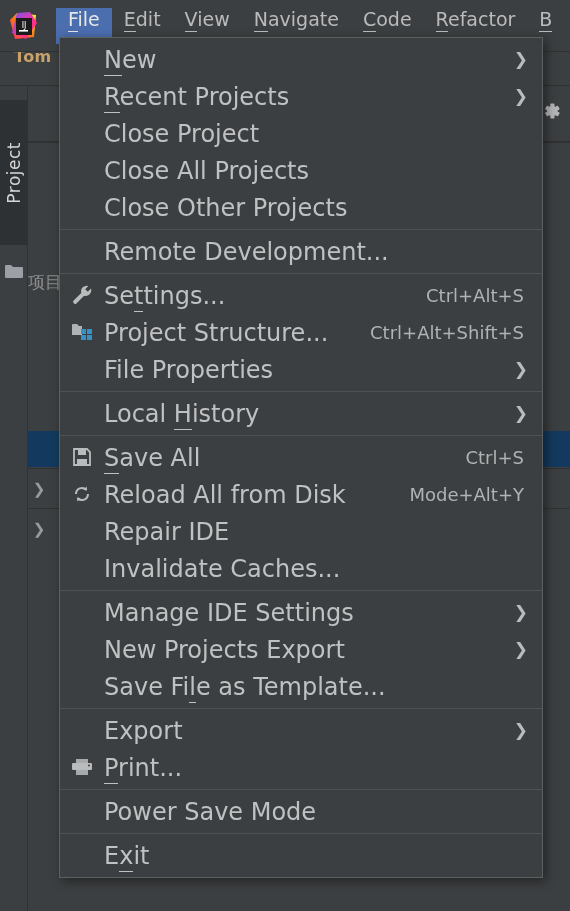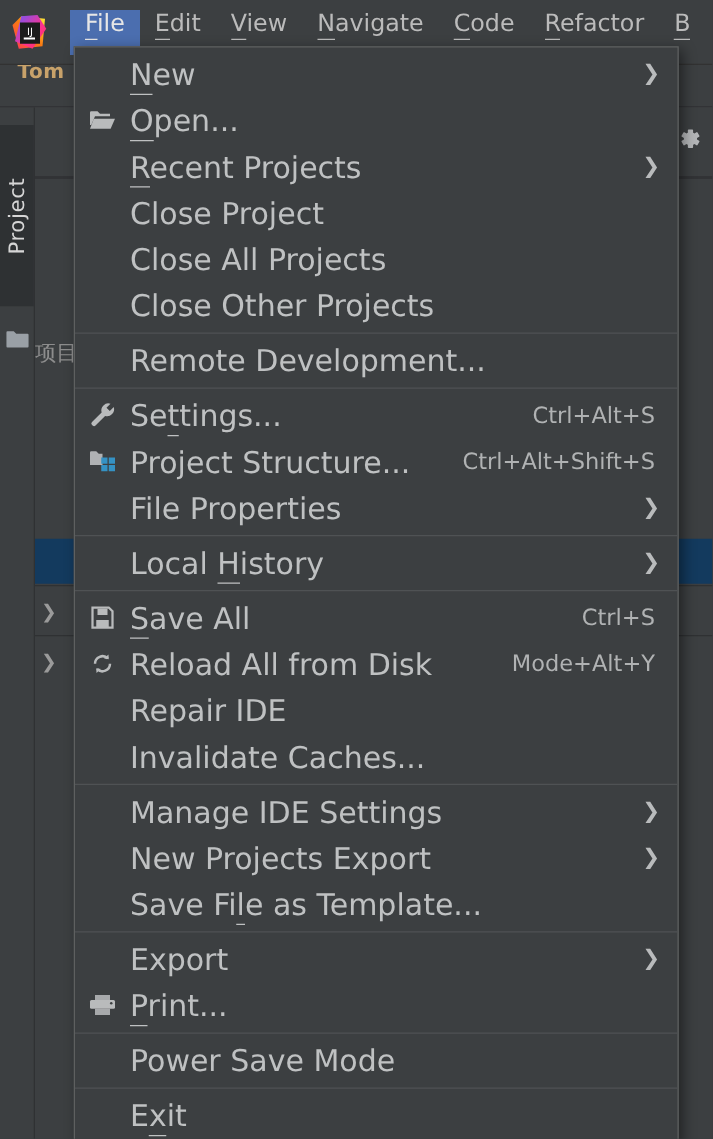--- a/index.html
+++ b/index.html
@@ -314,29 +314,20 @@
   </div>
 </div>
 
 <div id="file-menu">
 
   <div class="mrow">
     <span class="mlabel"><span style="border-bottom:1px solid currentColor;padding-bottom:1px;">N</span>ew</span>
     <span class="marrow">❯</span>
   </div>
   <div class="mrow">
-    <span class="micon">
-      <svg viewBox="0 0 22 18" width="22" height="18">
-        <path d="M1 3a1 1 0 0 1 1-1h5l2 2h8v2H5L2 13H1z" fill="#b9bbbc"></path>
-        <path d="M4 8h17l-3.5 8H1z" fill="#b9bbbc"></path>
-      </svg>
-    </span>
-    <span class="mlabel"><span style="border-bottom:1px solid currentColor;padding-bottom:1px;">O</span>pen...</span>
-  </div>
-  <div class="mrow">
     <span class="mlabel"><span style="border-bottom:1px solid currentColor;padding-bottom:1px;">R</span>ecent Projects</span>
     <span class="marrow">❯</span>
   </div>
   <div class="mrow">
     <span class="mlabel">Close Project</span>
   </div>
   <div class="mrow">
     <span class="mlabel">Close All Projects</span>
   </div>
   <div class="mrow">

